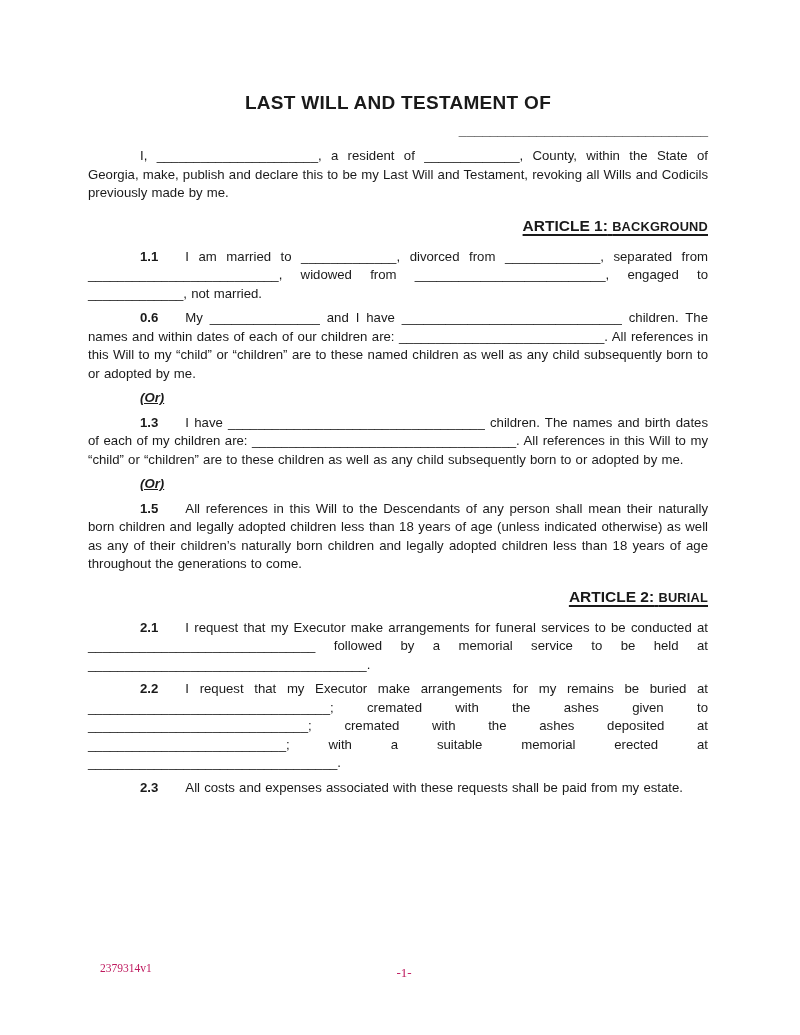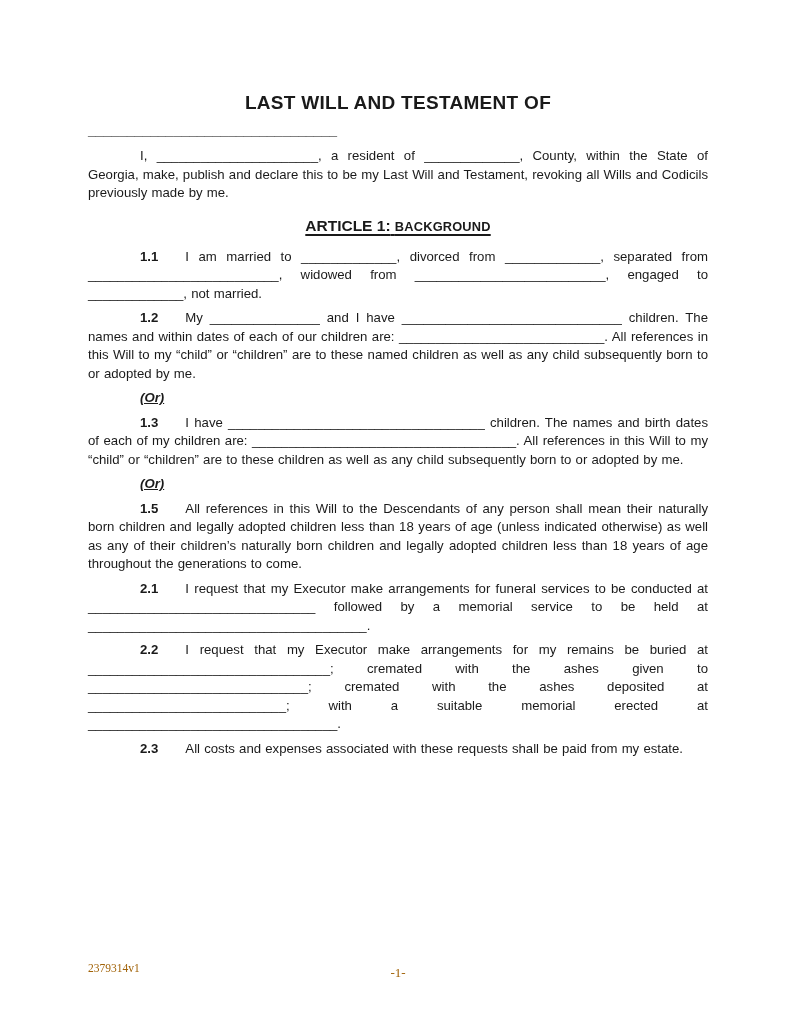--- a/index.html
+++ b/index.html
@@ -16,93 +16,94 @@
   }
   .doc-title {
     margin: 0;
     text-align: center;
     font-size: 19px;
     line-height: 22px;
     font-weight: 700;
     letter-spacing: 0.3px;
   }
   .title-blank {
-    text-align: left;
+    text-align: right;
     font-size: 14px;
     line-height: 18px;
     font-weight: 700;
     margin-top: 7px;
     white-space: nowrap;
   }
   .clause {
     font-size: 13.2px;
     line-height: 18.5px;
     text-align: justify;
     text-indent: 52px;
     margin: 0 0 6px 0;
     word-spacing: 0.5px;
   }
   .opening { margin-top: 8px; margin-bottom: 7px; }
   .num { font-weight: 700; margin-top: 28px; }
   .tab { display: inline-block; width: 27px; }
   .article-heading {
-    text-align: center;
+    text-align: right;
     font-weight: 700;
     margin: 10px 0 11px 0;
     line-height: 20px;
   }
   .hu { text-decoration: underline; text-underline-offset: 3px; }
   .hmain { font-size: 15.5px; }
   .hsub { font-size: 12.8px; letter-spacing: 0.2px; }
   .or-line {
     font-size: 13.2px;
     line-height: 18.5px;
     text-indent: 52px;
     margin: 0 0 6px 0;
     font-weight: 700;
     font-style: italic;
   }
   .or-line .u { text-decoration: underline; }
   .footer {
     position: absolute;
-    left: 88px;
+    left: 100px;
     right: 92px;
     top: 962px;
     height: 30px;
     font-family: "Liberation Serif", serif;
-    color: #a16207;
+    color: #be185d;
   }
   .doc-id { position: absolute; left: 0; top: 0; font-size: 11.5px; }
   .page-num { position: absolute; left: 0; right: 0; top: 3px; text-align: center; font-size: 13px; }
 </style>
 </head>
 <body>
 
 <div class="page">
 
   <h1 class="doc-title">LAST WILL AND TESTAMENT OF</h1>
   <div class="title-blank">________________________________</div>
 
   <p class="clause opening">I, ______________________, a resident of _____________, County, within the State of Georgia, make, publish and declare this to be my Last Will and Testament, revoking all Wills and Codicils previously made by me.</p>
 
   <h2 class="article-heading"><span class="hu"><span class="hmain">ARTICLE 1:</span><span class="hmain">&nbsp;</span><span class="hsub">BACKGROUND</span></span></h2>
 
   <p class="clause"><span class="num">1.1</span><span class="tab"></span><span>I am married to _____________, divorced from _____________, separated from __________________________, widowed from __________________________, engaged to _____________, not married.</span></p>
 
-  <p class="clause"><span class="num">1.2</span><span class="tab"></span><span>My _______________ and I have ______________________________ children.  The names and within dates of each of our children are: ____________________________.  All references in this Will to my “child” or “children” are to these named children as well as any child subsequently born to or adopted by me.</span></p>
+  <p class="clause"><span class="num">0.6</span><span class="tab"></span><span>My _______________ and I have ______________________________ children.  The names and within dates of each of our children are: ____________________________.  All references in this Will to my “child” or “children” are to these named children as well as any child subsequently born to or adopted by me.</span></p>
 
   <p class="or-line"><span class="u">(Or)</span></p>
 
   <p class="clause"><span class="num">1.3</span><span class="tab"></span><span>I have ___________________________________ children.  The names and birth dates of each of my children are: ____________________________________.  All references in this Will to my “child” or “children” are to these children as well as any child subsequently born to or adopted by me.</span></p>
 
   <p class="or-line"><span class="u">(Or)</span></p>
 
 
   <p class="clause"><span class="num">1.5</span><span class="tab"></span><span>All references in this Will to the Descendants of any person shall mean their naturally born children and legally adopted children less than 18 years of age (unless indicated otherwise) as well as any of their children’s naturally born children and legally adopted children less than 18 years of age throughout the generations to come.</span></p>
 
+  <h2 class="article-heading"><span class="hu"><span class="hmain">ARTICLE 2:</span><span class="hmain">&nbsp;</span><span class="hsub">BURIAL</span></span></h2>
 
   <p class="clause"><span class="num">2.1</span><span class="tab"></span><span>I request that my Executor make arrangements for funeral services to be conducted at _______________________________ followed by a memorial service to be held at ______________________________________.</span></p>
 
   <p class="clause"><span class="num">2.2</span><span class="tab"></span><span>I request that my Executor make arrangements for my remains be buried at _________________________________; cremated with the ashes given to ______________________________; cremated with the ashes deposited at ___________________________; with a suitable memorial erected at __________________________________.</span></p>
 
   <p class="clause"><span class="num">2.3</span><span class="tab"></span><span>All costs and expenses associated with these requests shall be paid from my estate.</span></p>
 
 
 
   <div class="footer">

